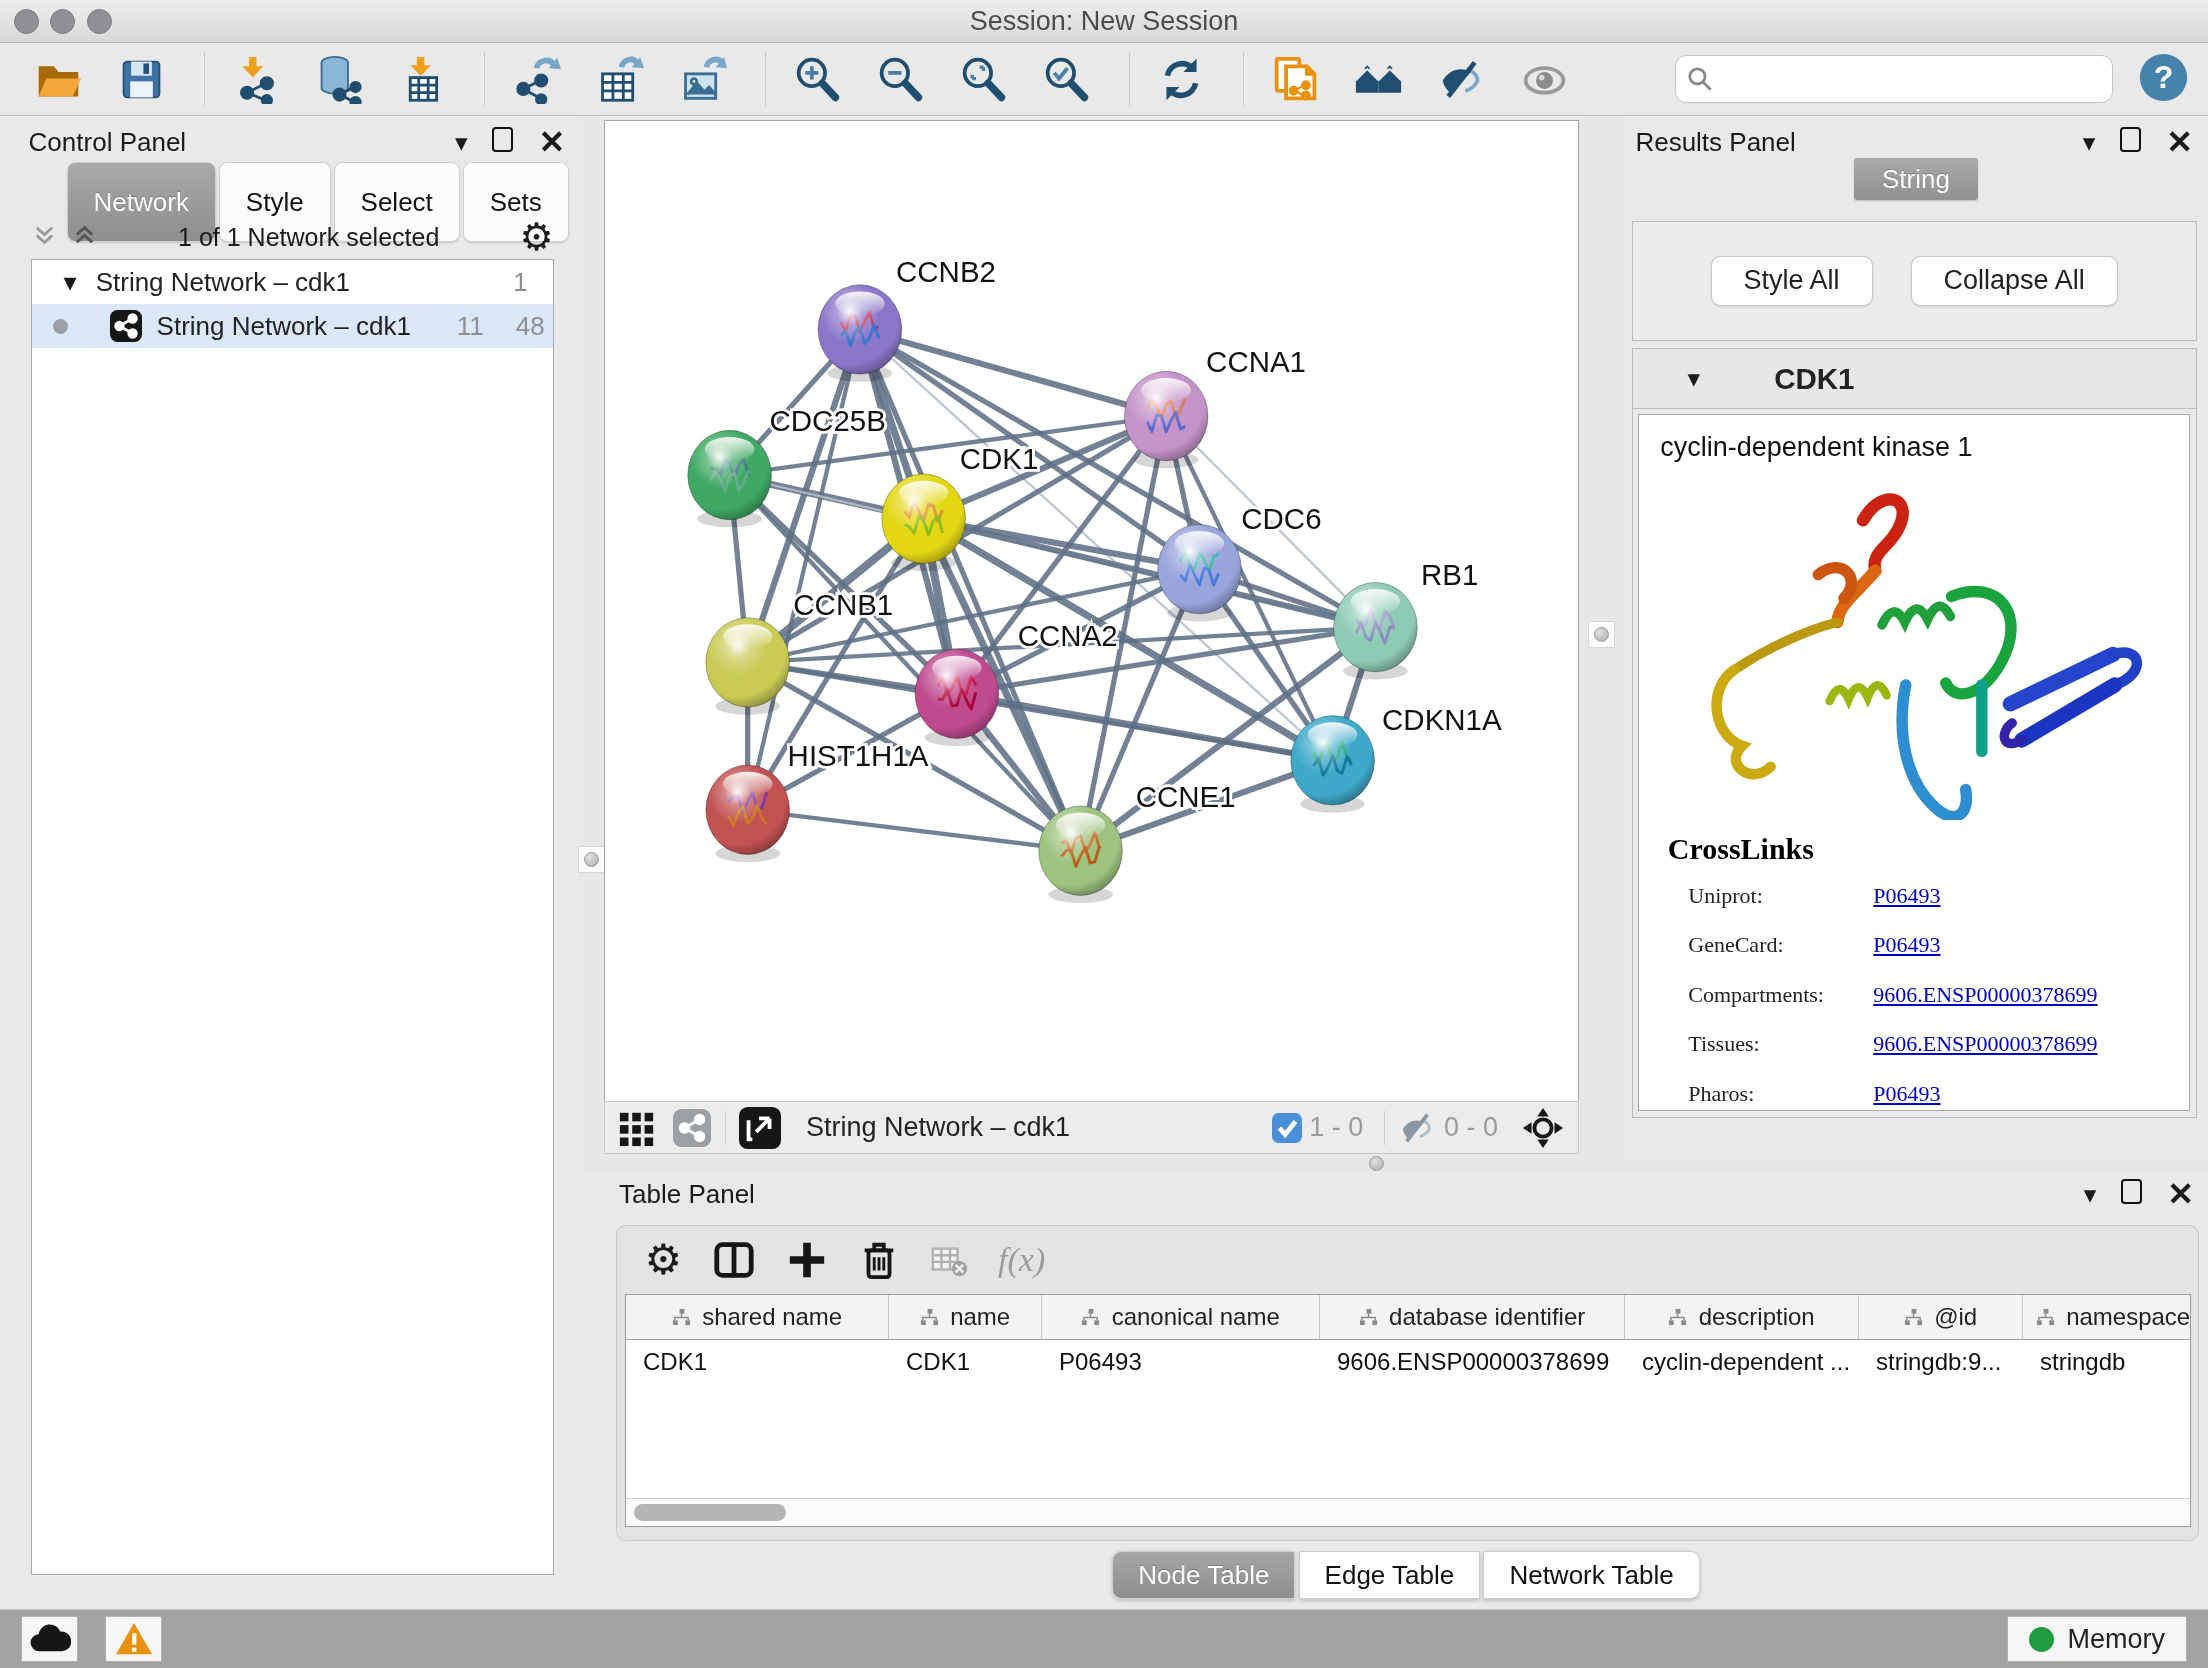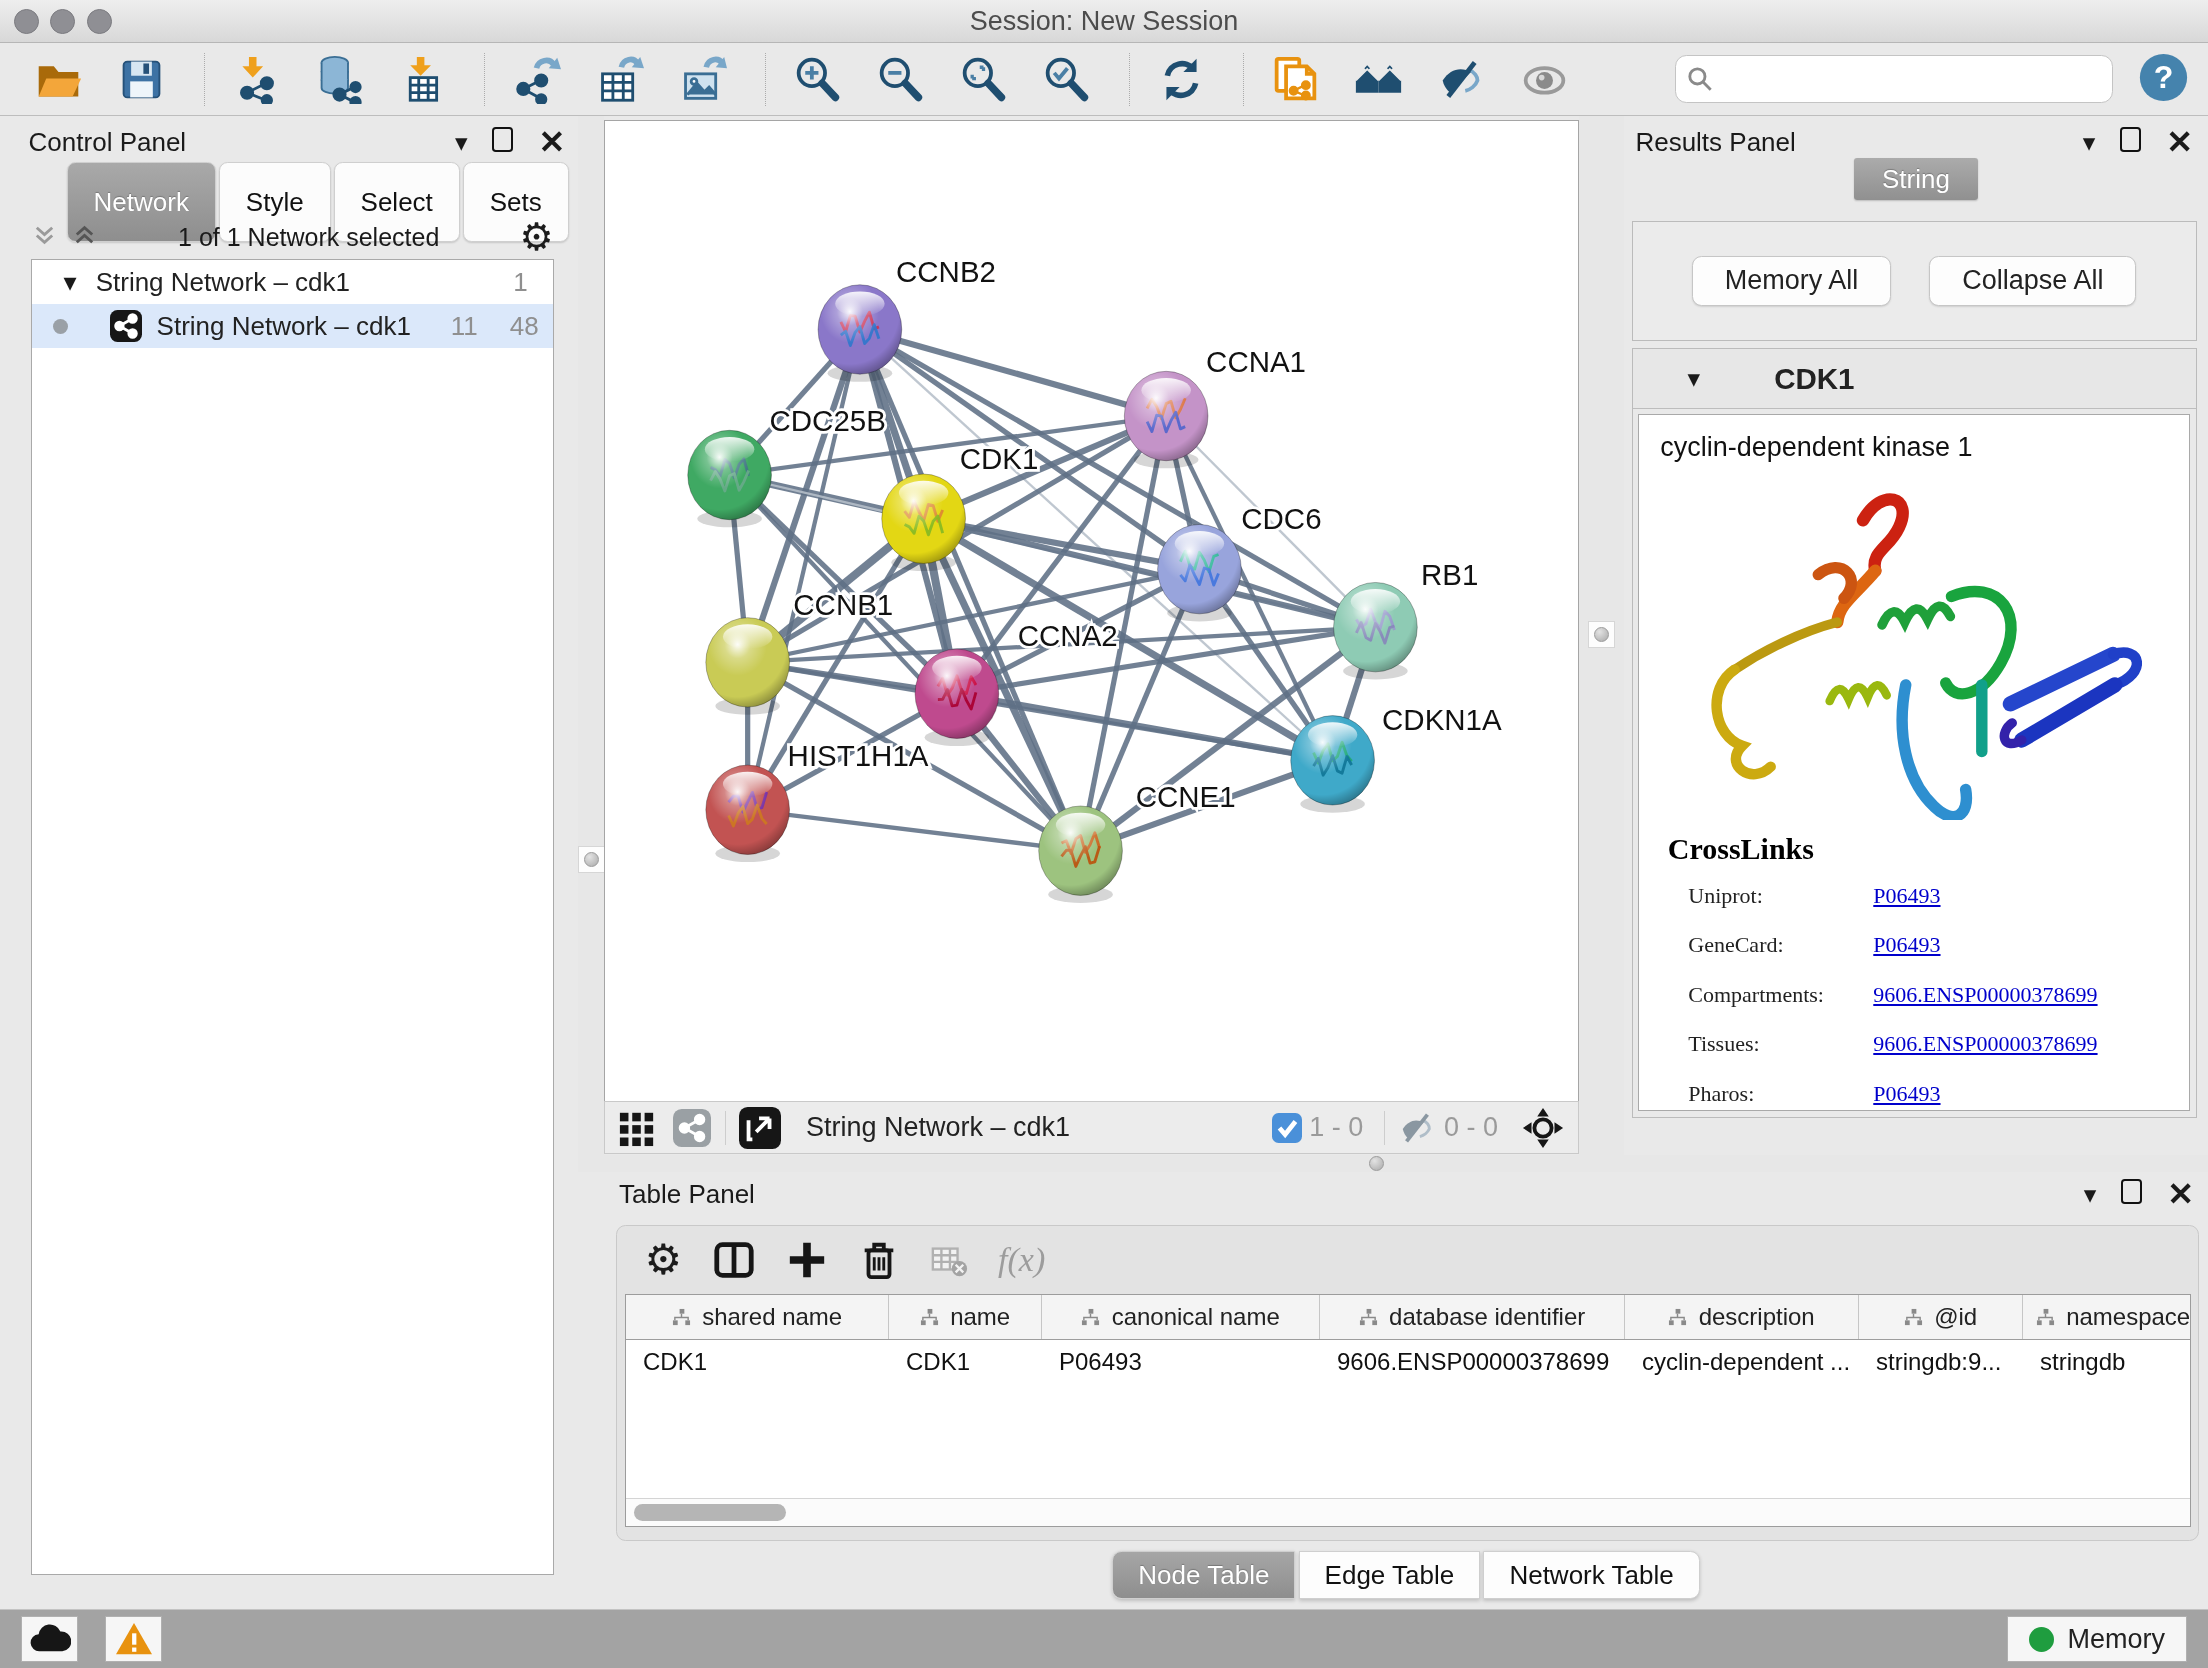--- a/index.html
+++ b/index.html
@@ -344,21 +344,21 @@
               <g stroke="#fff" stroke-width="3" fill="#fff">
                 <path d="M10 17l14-8M10 17l14 8" fill="none"></path>
                 <circle cx="10" cy="17" r="4"></circle>
                 <circle cx="24" cy="9" r="4"></circle>
                 <circle cx="24" cy="25" r="4"></circle>
               </g>
             </svg>
         </span>
         <span style="margin-left:15px">String Network – cdk1</span>
         <span class="cnt" style="margin-left:auto">11</span>
-        <span class="cnt" style="margin-left:32px;margin-right:14px">48</span>
+        <span class="cnt" style="margin-left:32px;margin-right:8px">48</span>
       </div>
     </div>
   </div>
 
   <div class="abs vsplit" style="left:578px;width:26px">
     <span class="grip" style="left:0;top:730px">
         <span class="gripdot"></span>
       </span>
   </div>
   <div class="abs vsplit" style="left:1579px;width:46px">
@@ -601,21 +601,21 @@
       <span class="panel-title">Results Panel</span>
       <span style="flex:1"></span>
       <span class="pt-ctl tri">▾</span>
       <span class="pt-ctl"><span class="pt-sq"></span></span>
       <span class="pt-ctl pt-x">✕</span>
     </div>
     <div class="rtab-row">
       <span class="rtab">String</span>
     </div>
     <div class="rbox1">
-      <span class="rbtn">Memory All</span>
+      <span class="rbtn">Style All</span>
       <span class="rbtn">Collapse All</span>
     </div>
     <div class="rbox2">
       <div class="rsec-head">
         <span class="tri">▾</span>
         <span class="gene">CDK1</span>
       </div>
       <div class="rcontent">
         <div class="rdesc">cyclin-dependent kinase 1</div>
         <svg class="abs" style="left:28.5px;top:53px" width="504" height="352" viewBox="0 0 530 370">

